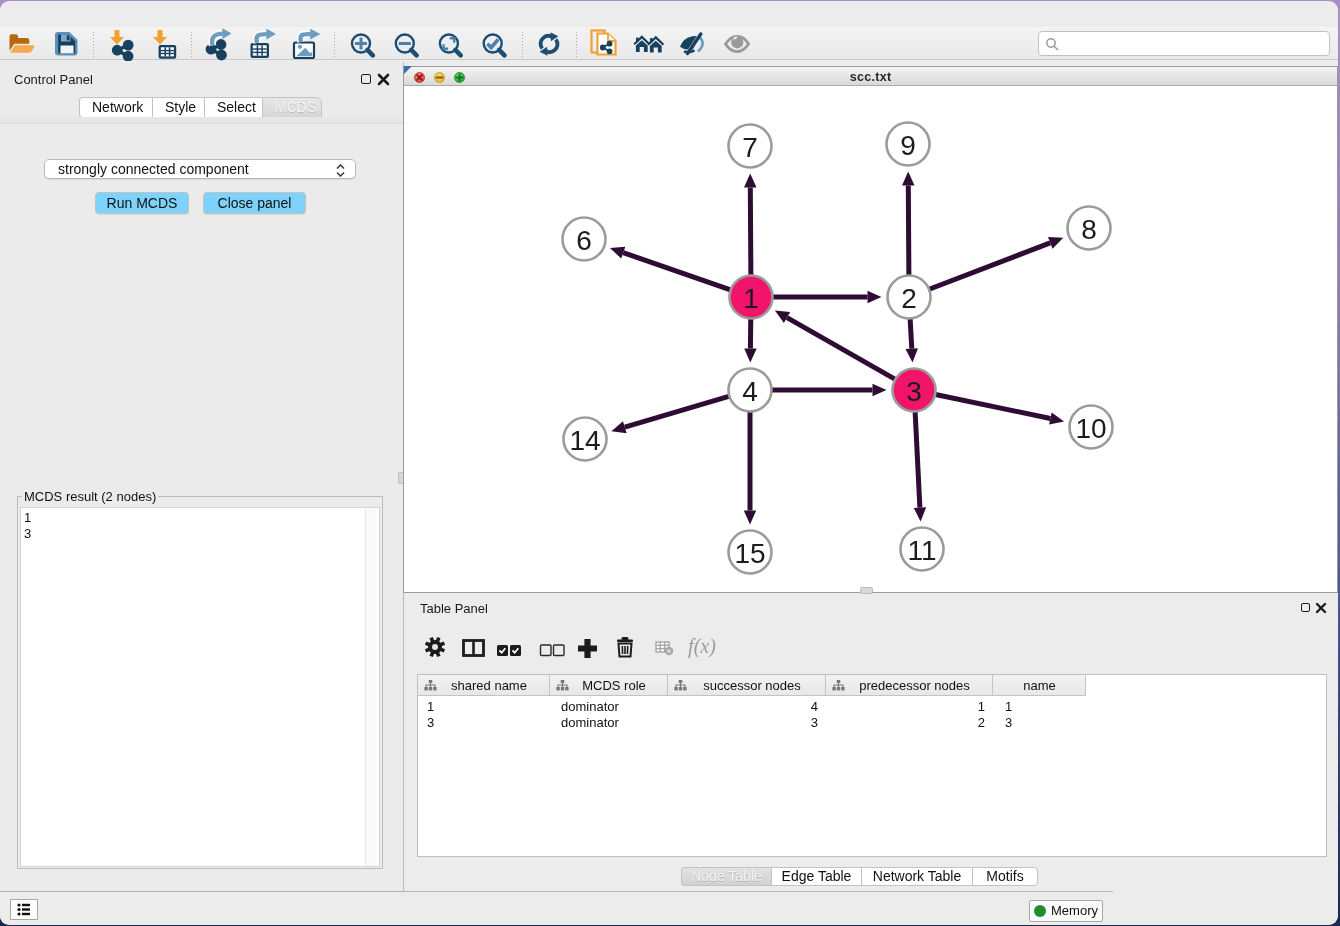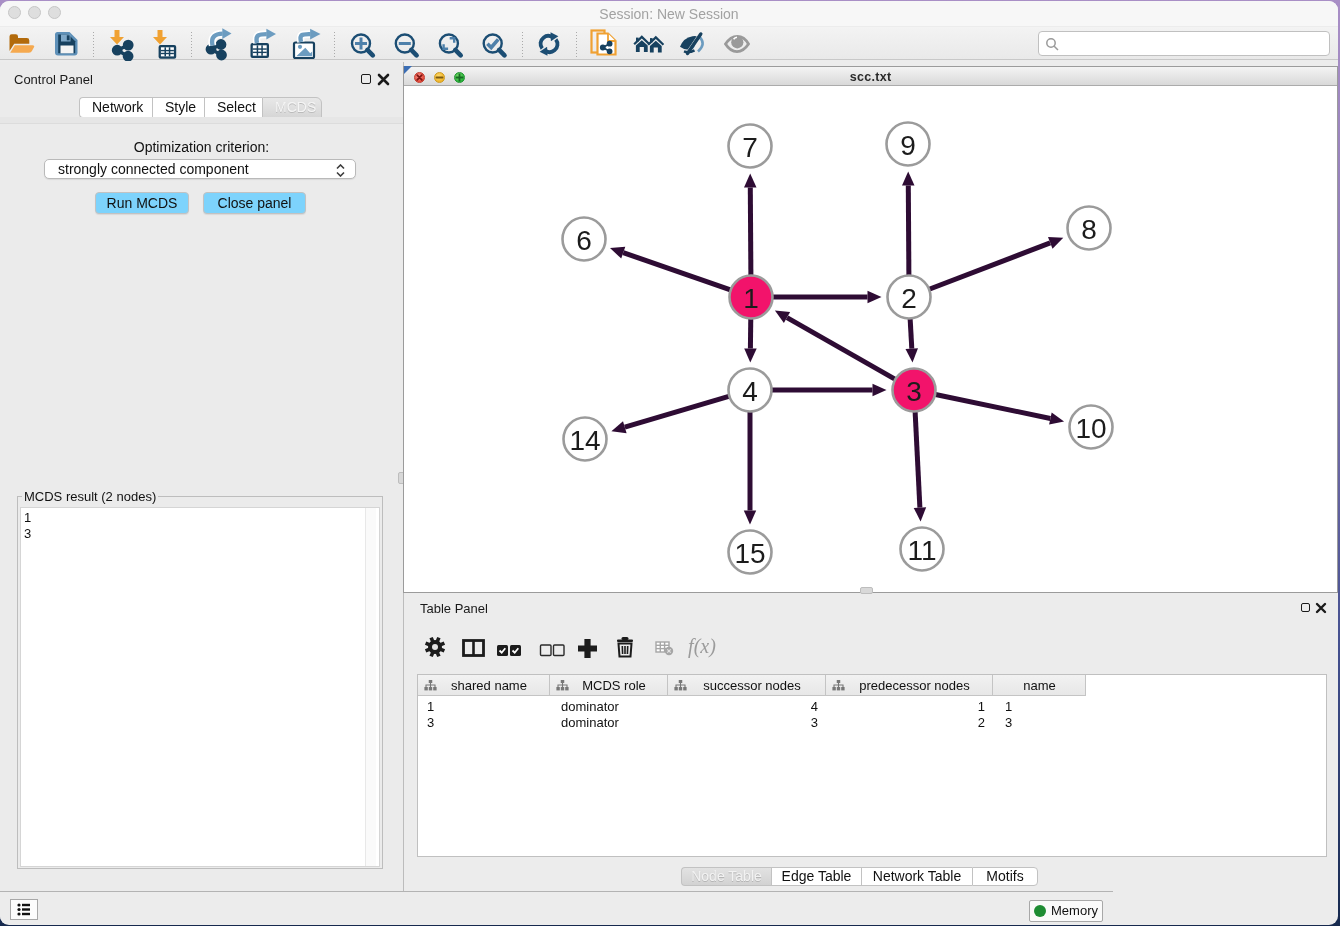--- a/index.html
+++ b/index.html
@@ -67,26 +67,20 @@
                background:#ececec; border-top:1px solid #b3b3b3; }
   .membtn { position:absolute; right:10px; top:8px; width:74px; height:22px; background:#fafafa;
             border:1px solid #a8a8a8; border-radius:2px; font-size:13px; color:#111;
             text-align:center; line-height:20px; }
   .listbtn { position:absolute; left:10px; top:7px; width:28px; height:21px; background:#fcfcfc;
              border:1px solid #a8a8a8; }
 </style>
 </head>
 <body>
 <div class="win">
-  <div class="titlebar">
-    <div class="tl" style="left:8px;"></div>
-    <div class="tl" style="left:28px;"></div>
-    <div class="tl" style="left:48px;"></div>
-    <div class="title">Session: New Session</div>
-  </div>
   <div class="toolbar" id="maintoolbar">
     <div class="tsep" style="left:93px;"></div>
     <div class="tsep" style="left:191px;"></div>
     <div class="tsep" style="left:334px;"></div>
     <div class="tsep" style="left:522px;"></div>
     <div class="tsep" style="left:576px;"></div>
     <div class="searchbox">
         <svg style="position:absolute;left:6px;top:5px;" width="15" height="15" viewBox="0 0 15 15">
           <circle cx="6" cy="6" r="4.2" fill="none" stroke="#9a9a9a" stroke-width="1.5"></circle>
           <line x1="9.2" y1="9.2" x2="13" y2="13" stroke="#9a9a9a" stroke-width="1.5"></line>
@@ -209,21 +203,20 @@
       <path d="M2 2 L11 11 M11 2 L2 11" stroke="#1a1a1a" stroke-width="2.6" stroke-linecap="round"></path>
     </svg>
     <div class="tabs">
       <div class="tab first" style="width:73px;">Network</div>
       <div class="tab" style="width:52px;">Style</div>
       <div class="tab" style="width:58px;">Select</div>
       <div class="tab sel" style="width:60px;">MCDS</div>
     </div>
     <div class="mcdsbody">
       <div class="abs" style="left:0; top:0; width:403px; height:7px; background:#e6e6e6; border-bottom:1px solid #dcdcdc;"></div>
-      <div class="abs" style="left:0px; top:22px; width:403px; text-align:center; font-size:14px; color:#111;">Optimization criterion:</div>
       <div class="combo">strongly connected component
         <svg class="abs" style="right:9px; top:4px;" width="11" height="13" viewBox="0 0 11 13">
           <path d="M2 4.5 L5.5 1 L9 4.5" fill="none" stroke="#3c3c3c" stroke-width="1.6"></path>
           <path d="M2 8.5 L5.5 12 L9 8.5" fill="none" stroke="#3c3c3c" stroke-width="1.6"></path>
         </svg>
       </div>
       <div class="btn" style="left:95px; top:75px; width:94px;">Run MCDS</div>
       <div class="btn" style="left:203px; top:75px; width:103px;">Close panel</div>
       <fieldset class="mcds">
         <legend>MCDS result (2 nodes)</legend>

